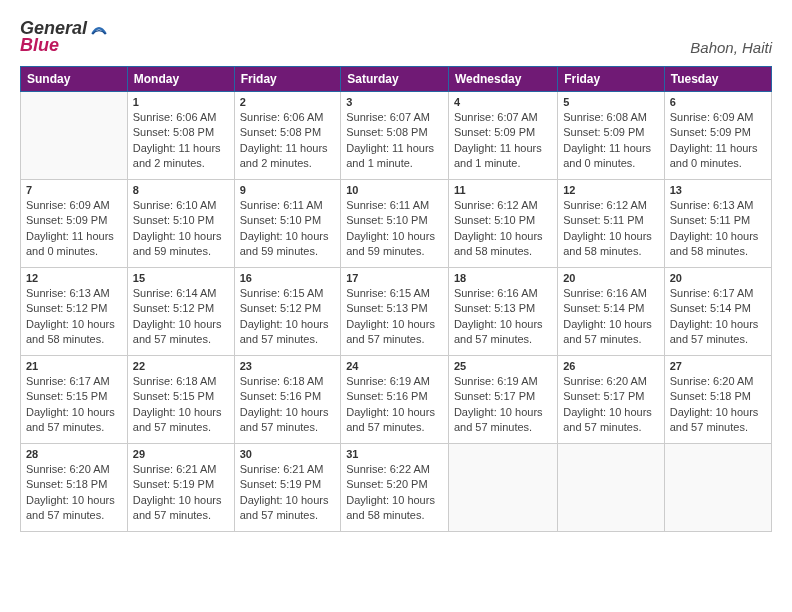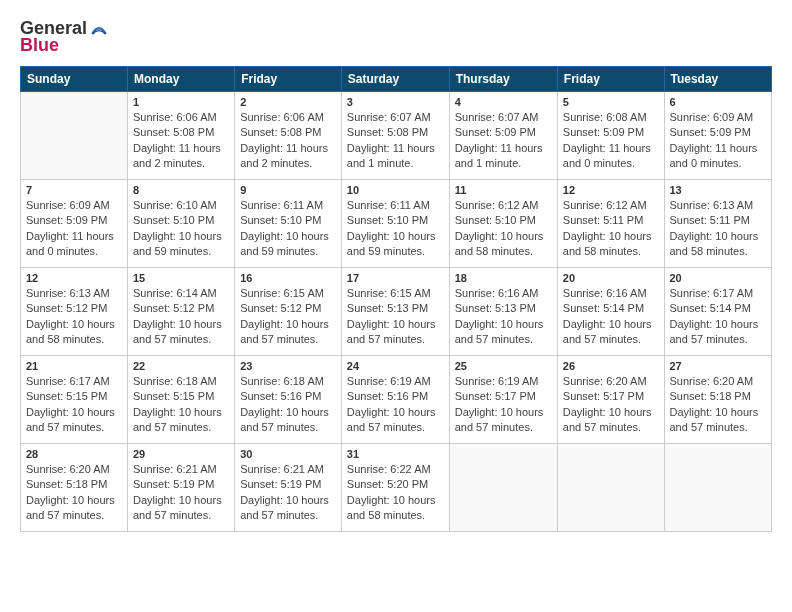--- a/index.html
+++ b/index.html
@@ -12,20 +12,21 @@
     }
     .page {
       width: 792px;
       padding: 18px 20px 10px 20px;
     }
     .header {
       display: flex;
       justify-content: space-between;
       align-items: flex-end;
       margin-bottom: 10px;
+      font-style: italic;
     }
     .logo {
       display: flex;
       align-items: center;
     }
     .logo-text-general {
       font-size: 18px;
       font-weight: bold;
       color: #333;
     }
@@ -51,21 +52,21 @@
     .location {
       font-size: 15px;
       color: #555;
     }
     .calendar {
       width: 100%;
       border-collapse: collapse;
       border: 1px solid #ccc;
     }
     .calendar th {
-      background-color: #0c4a6e;
+      background-color: #701a75;
       color: #fff;
       font-size: 12px;
       font-weight: bold;
       padding: 5px 6px;
       text-align: left;
       border: 1px solid #2565a3;
     }
     .calendar td {
       vertical-align: top;
       border: 1px solid #ccc;
@@ -103,31 +104,32 @@
           <span class="logo-text-general">General</span>
           <svg class="logo-icon" viewBox="0 0 24 24" fill="none">
             <path d="M4 18 Q12 4 20 18" stroke="#2e6db4" stroke-width="3" fill="none"></path>
             <path d="M4 18 Q12 10 20 18" stroke="#1a4a8a" stroke-width="1.5" fill="none"></path>
           </svg>
         </div>
         <span class="logo-text-blue" style="margin-top:-4px;">Blue</span>
       </div>
     </div>
     <div class="title-block">
+      <div class="location">Bahon, Haiti</div>
     </div>
   </div>
 
   <table class="calendar">
     <thead>
       <tr>
         <th>Sunday</th>
         <th>Monday</th>
         <th>Friday</th>
         <th>Saturday</th>
-        <th>Thursday</th>
+        <th>Wednesday</th>
         <th>Friday</th>
         <th>Tuesday</th>
       </tr>
     </thead>
     <tbody id="calendar-body">
     <tr>
           <td class="empty"></td>
           <td>
             <span class="day-number">1</span>
             <div class="day-info">Sunrise: 6:06 AM<br>Sunset: 5:08 PM<br>Daylight: 11 hours<br>and 2 minutes.</div>

